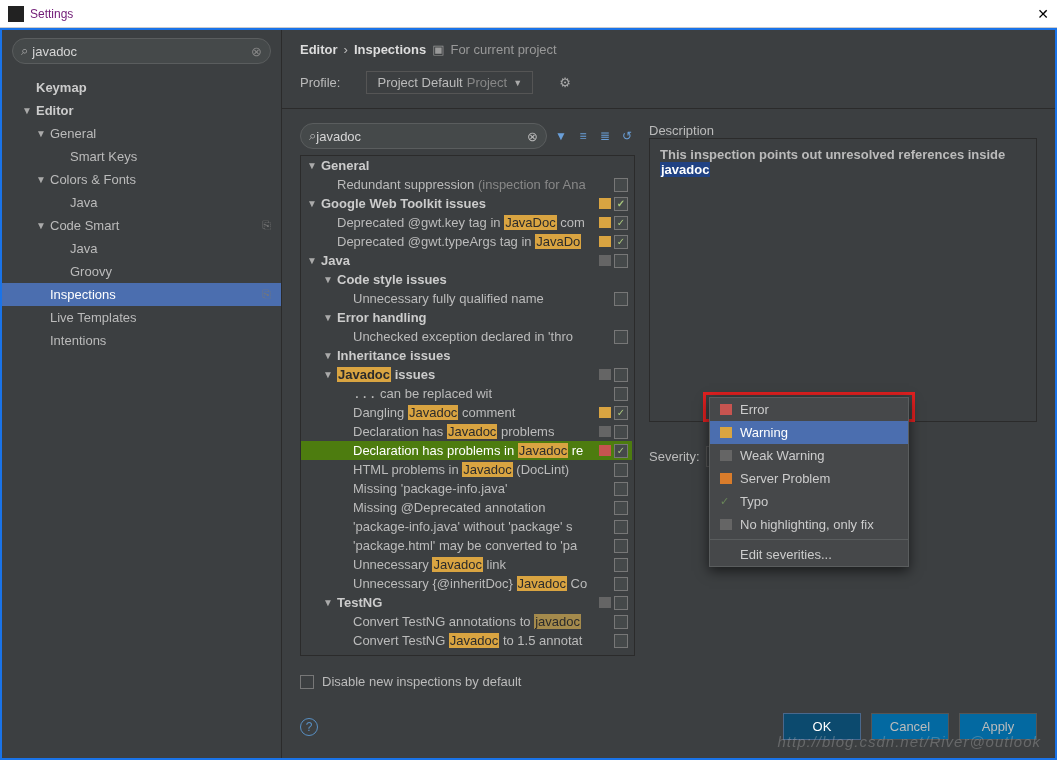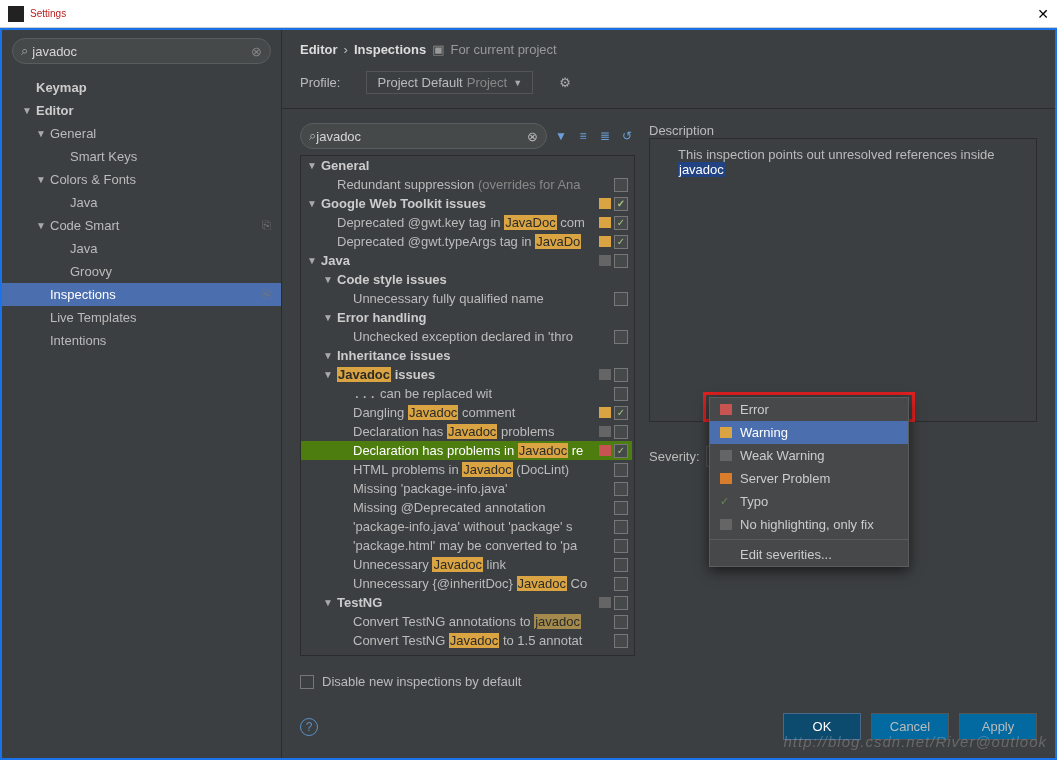--- a/index.html
+++ b/index.html
@@ -1,19 +1,19 @@
 <!DOCTYPE html>
 <html><head>
 <meta charset="utf-8">
 <style>
   * { box-sizing: border-box; margin: 0; padding: 0; }
   html, body { width: 1057px; height: 760px; font-family: "Segoe UI", Arial, sans-serif; font-size: 13px; color: #bbbbbb; background: #fff; overflow: hidden; }
   .titlebar { height: 28px; background: #fff; display: flex; align-items: center; padding: 0 8px; border-bottom: 1px solid #ccc; }
   .titlebar .icon { width: 16px; height: 16px; background: #222; margin-right: 6px; display: inline-block; }
-  .titlebar .title { color: #b91c1c; font-size: 10px; flex: 1; }
+  .titlebar .title { color: #701a75; font-size: 12px; flex: 1; }
   .titlebar .close { font-size: 14px; color: #000; cursor: pointer; }
   .outer { border: 2px solid #1a73e8; width: 1057px; height: 732px; background: #3c3f41; display: flex; flex-direction: column; }
   .body { flex: 1; display: flex; overflow: hidden; }
   .sidebar { width: 280px; background: #3c3f41; border-right: 1px solid #2b2b2b; display: flex; flex-direction: column; }
   .search-sb { margin: 8px 10px; height: 26px; background: #45494a; border: 1px solid #5a5d5e; border-radius: 14px; display: flex; align-items: center; padding: 0 8px; }
   .search-sb .mag { color: #aaa; margin-right: 4px; }
   .search-sb .txt { flex: 1; color: #d6d6d6; }
   .search-sb .clr { color: #888; }
   .tree { padding: 4px 0; }
   .tree .item { padding: 4px 10px 4px 20px; display: flex; align-items: center; cursor: pointer; }
@@ -52,42 +52,42 @@
   .insp-tree .row .chk { width: 14px; height: 14px; border: 1px solid #777; background: #45494a; display: inline-flex; align-items: center; justify-content: center; color: #a9c77d; font-size: 10px; }
   .insp-tree .row.selRow { background: #4d7c0f; color: #fff; }
   .insp-tree .row.group { font-weight: bold; color: #ccc; }
   .insp-tree .row.d1 { padding-left: 22px; }
   .insp-tree .row.d2 { padding-left: 38px; }
   .hl { background: #d9a441; color: #2b2b2b; padding: 0 1px; }
   .hl-lc { background: #a48a4c; color: #2b2b2b; padding: 0 1px; }
   .dim { color: #888; }
   .right-pane { flex: 1; display: flex; flex-direction: column; overflow: hidden; position: relative; }
   .desc-lbl { color: #bbb; }
-  .desc-box { border: 1px solid #2b2b2b; height: 284px; padding: 8px 28px; color: #bbb; margin-bottom: 24px; }
+  .desc-box { border: 1px solid #2b2b2b; height: 284px; padding: 8px 10px; color: #bbb; margin-bottom: 24px; font-weight: bold; }
   .desc-box .sel-word { background: #214283; color: #fff; padding: 0 1px; }
   .sev-row { display: flex; align-items: center; gap: 6px; color: #bbb; margin-bottom: 6px; }
   .sev-pick, .scope-pick { border: 1px solid #555; background: #3c3f41; padding: 2px 8px; display: flex; align-items: center; gap: 4px; }
   .sev-pick .sq { width: 12px; height: 11px; display: inline-block; }
   .caret { font-size: 9px; color: #aaa; margin-left: 2px; }
   .dropdown { position: absolute; top: 274px; left: 60px; width: 200px; background: #46484a; border: 1px solid #5a5d5e; box-shadow: 0 4px 12px rgba(0,0,0,.6); z-index: 10; }
   .dropdown .ditem { padding: 4px 10px; display: flex; align-items: center; gap: 8px; color: #ccc; cursor: pointer; }
   .dropdown .ditem.sel { background: #4b6eaf; color: #fff; }
   .dropdown .sep { height: 1px; background: #5a5d5e; margin: 3px 0; }
   .dropdown .sq { width: 12px; height: 11px; display: inline-block; }
   .sq-orange { background: #d97c2b; }
   .sq-wk { background: #656565; }
   .tick { color: #6a8759; width: 12px; display: inline-block; font-size: 11px; }
   .red-box { position: absolute; border: 3px solid #e02020; pointer-events: none; }
   .red-box.a { top: 269px; left: 54px; width: 212px; height: 30px; }
   .disable-row { padding: 8px 18px 14px 18px; display: flex; align-items: center; gap: 8px; color: #bbb; }
   .buttons { padding: 10px 18px 18px 18px; display: flex; justify-content: flex-end; gap: 10px; position: relative; }
   .btn { min-width: 78px; padding: 5px 14px; border: 1px solid #555; background: #0369a1; color: #bbb; text-align: center; cursor: pointer; }
   .btn.primary { background: #0c4a6e; border-color: #4a688c; color: #fff; }
   .help { position: absolute; left: 18px; bottom: 22px; color: #5890c4; border: 1px solid #5890c4; width: 18px; height: 18px; border-radius: 50%; display: flex; align-items: center; justify-content: center; font-size: 12px; }
-  .watermark { position: absolute; right: 10px; bottom: 10px; color: rgba(180,180,180,.35); font-size: 15px; font-style: italic; letter-spacing: 1px; pointer-events: none; }
+  .watermark { position: absolute; right: 16px; bottom: 10px; color: rgba(180,180,180,.35); font-size: 15px; font-style: italic; letter-spacing: 1px; pointer-events: none; }
 </style>
 </head>
 <body>
 
 <div class="titlebar">
   <span class="icon"></span>
   <span class="title">Settings</span>
   <span class="close">✕</span>
 </div>
 
@@ -188,21 +188,21 @@
           </div>
           <div class="insp-tree-wrap">
             <div class="insp-tree" id="insp-tree">
                 <div class="row group">
                   <span class="arw">▼</span>
                   <span class="lbl">General</span>
                   <span class="chk-area"></span>
                 </div>
                 <div class="row d1">
                   <span class="arw"></span>
-                  <span class="lbl">Redundant suppression <span class="dim">(overrides for Ana</span></span>
+                  <span class="lbl">Redundant suppression <span class="dim">(inspection for Ana</span></span>
                   <span class="chk-area">
                     <span class="chk"></span>
                   </span>
                 </div>
                 <div class="row group">
                   <span class="arw">▼</span>
                   <span class="lbl">Google Web Toolkit issues</span>
                   <span class="chk-area">
                     <span class="sev-sq sq-yellow"></span>
                     <span class="chk">✓</span>

